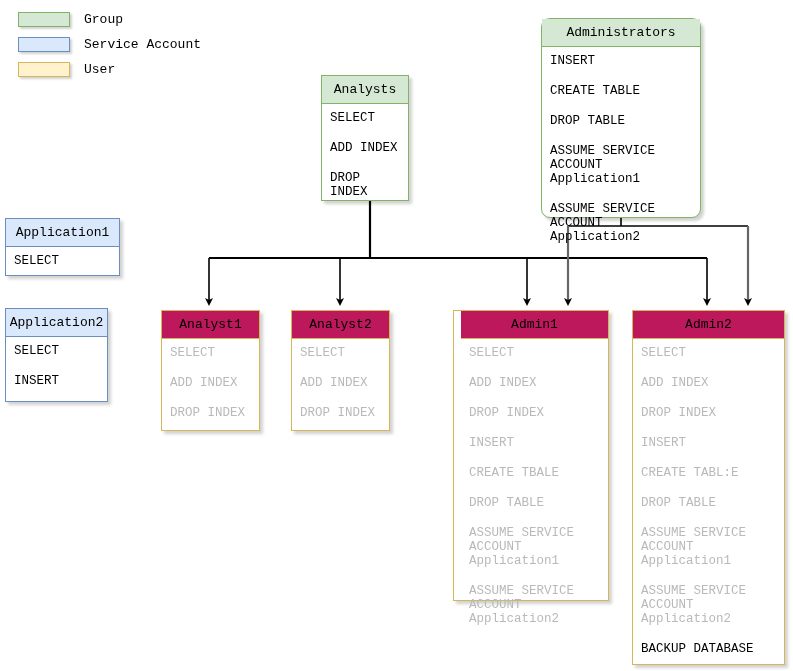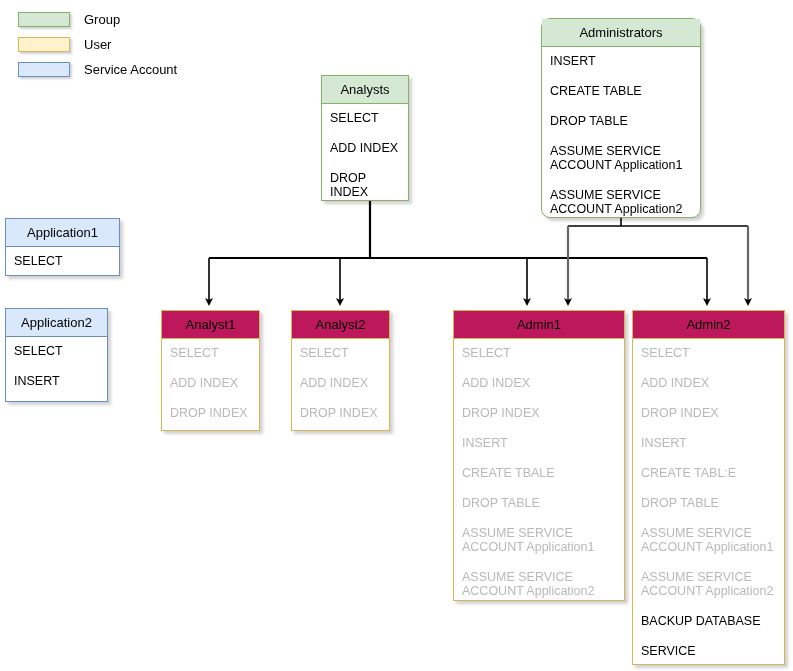--- a/index.html
+++ b/index.html
@@ -12,20 +12,21 @@
     height: 671px;
     position: relative;
     font-family: "Liberation Sans", sans-serif;
     overflow: hidden;
   }
   #canvas {
     position: absolute;
     left: 0; top: 0;
     width: 793px;
     height: 671px;
+    font-family: Liberation Mono, monospace;
   }
   #edges {
     position: absolute;
     left: 0; top: 0;
     width: 793px;
     height: 671px;
     pointer-events: none;
   }
 
   
@@ -139,26 +140,26 @@
     <path d="M 568 226 L 568 302" fill="none" stroke="#666666" stroke-width="2.2" marker-end="url(#arrow)"></path>
     <path d="M 748 226 L 748 302" fill="none" stroke="#666666" stroke-width="2.2" marker-end="url(#arrow)"></path>
   </svg>
 
   <div class="legend">
     <div class="legend-row">
       <span class="legend-swatch" style="background:#d5e8d4;border-color:#82b366;"></span>
       <span class="legend-label">Group</span>
     </div>
     <div class="legend-row">
+      <span class="legend-swatch" style="background:#dae8fc;border-color:#6c8ebf;"></span>
+      <span class="legend-label">Service Account</span>
+    </div>
+    <div class="legend-row">
       <span class="legend-swatch" style="background:#fff2cc;border-color:#d6b656;"></span>
       <span class="legend-label">User</span>
-    </div>
-    <div class="legend-row">
-      <span class="legend-swatch" style="background:#dae8fc;border-color:#6c8ebf;"></span>
-      <span class="legend-label">Service Account</span>
     </div>
   </div>
 
   <div id="nodes">
       <div class="node type-group" style="left: 541px; top: 18px; width: 160px; height: 200px; border-radius: 9px;">
         <div class="node-header">Administrators</div>
         <div class="node-body">
           <div class="perm">INSERT</div>
           <div class="perm">CREATE TABLE</div>
           <div class="perm">DROP TABLE</div>
@@ -198,21 +199,21 @@
         </div>
       </div>
       <div class="node type-user" style="left: 291px; top: 310px; width: 99px; height: 121px;">
         <div class="node-header">Analyst2</div>
         <div class="node-body">
           <div class="perm inherited">SELECT</div>
           <div class="perm inherited">ADD INDEX</div>
           <div class="perm inherited">DROP INDEX</div>
         </div>
       </div>
-      <div class="node type-user" style="left: 453px; top: 310px; width: 172px; height: 291px;">
+      <div class="node type-user" style="left: 453px; top: 310px; width: 156px; height: 291px; padding-left: 7px;">
         <div class="node-header">Admin1</div>
         <div class="node-body">
           <div class="perm inherited">SELECT</div>
           <div class="perm inherited">ADD INDEX</div>
           <div class="perm inherited">DROP INDEX</div>
           <div class="perm inherited">INSERT</div>
           <div class="perm inherited">CREATE TBALE</div>
           <div class="perm inherited">DROP TABLE</div>
           <div class="perm inherited">ASSUME SERVICE
 ACCOUNT Application1</div>

